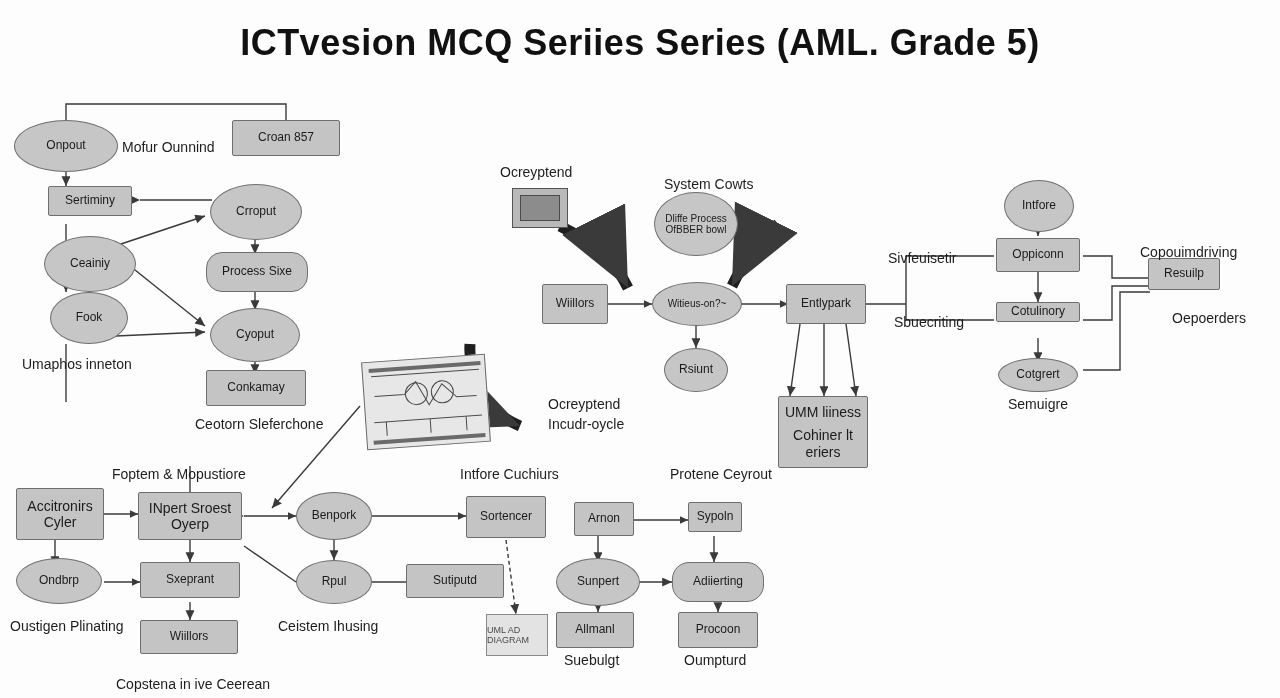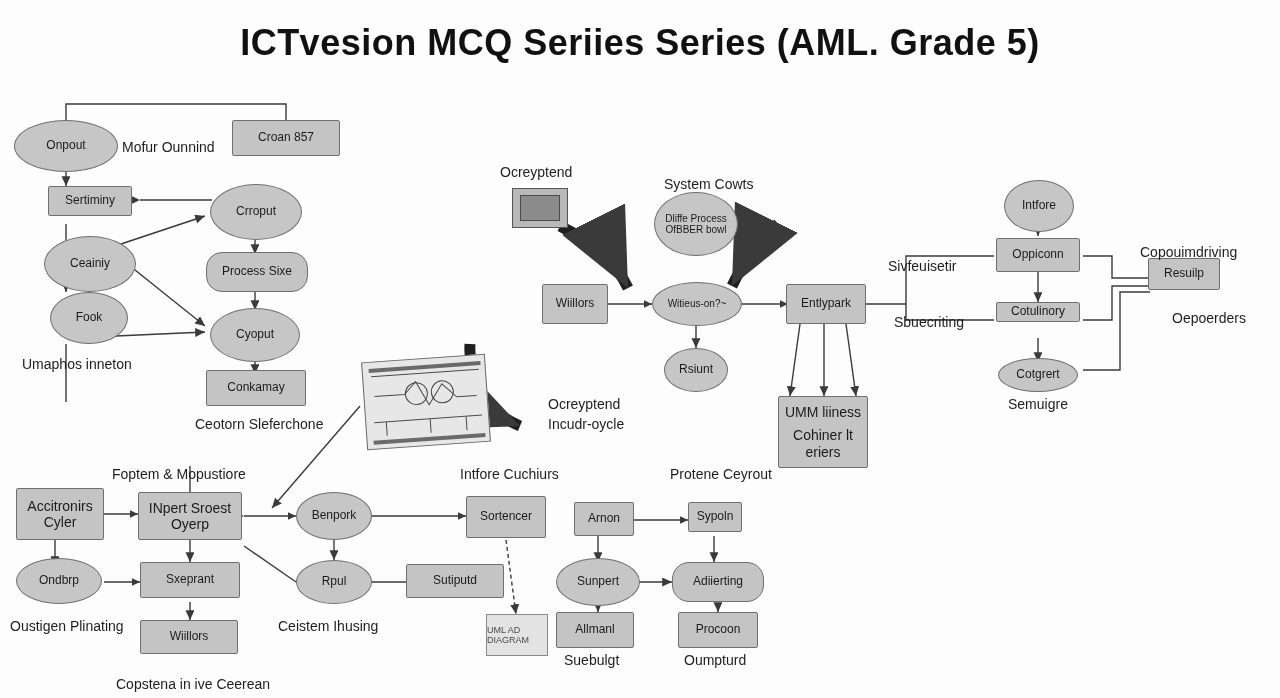--- a/index.html
+++ b/index.html
@@ -274,21 +274,21 @@
     <div class="node rect" style="left:1148px; top:162px; width:72px; height:32px;">
         <span>Resuilp</span>
       </div>
     <div class="node rect" style="left:996px; top:206px; width:84px; height:20px;">
         <span>Cotulinory</span>
       </div>
     <div class="node ellipse" style="left:998px; top:262px; width:80px; height:34px;">
         <span>Cotgrert</span>
       </div>
 
-    <div class="caption" style="left:888px; top:162px;">Sivfeuisetir</div>
+    <div class="caption" style="left:888px; top:154px;">Sivfeuisetir</div>
     <div class="caption" style="left:894px; top:218px;">Sbuecriting</div>
     <div class="caption" style="left:1140px; top:148px;">Copouimdriving</div>
     <div class="caption" style="left:1172px; top:214px;">Oepoerders</div>
     <div class="caption" style="left:1008px; top:300px;">Semuigre</div>
 
     <div class="caption" style="left:410px; top:266px;">IHM Tocon</div>
     <div class="sketch" style="left:364px; top:262px; width:124px; height:88px; transform:rotate(-4deg);">
       <svg width="124" height="88" viewBox="0 0 124 88">
         <g stroke="#4b4b4b" stroke-width="1" fill="none">
           <path d="M10,34 L40,34 L52,22 L64,46 L78,26 L92,40 L112,40"></path>

